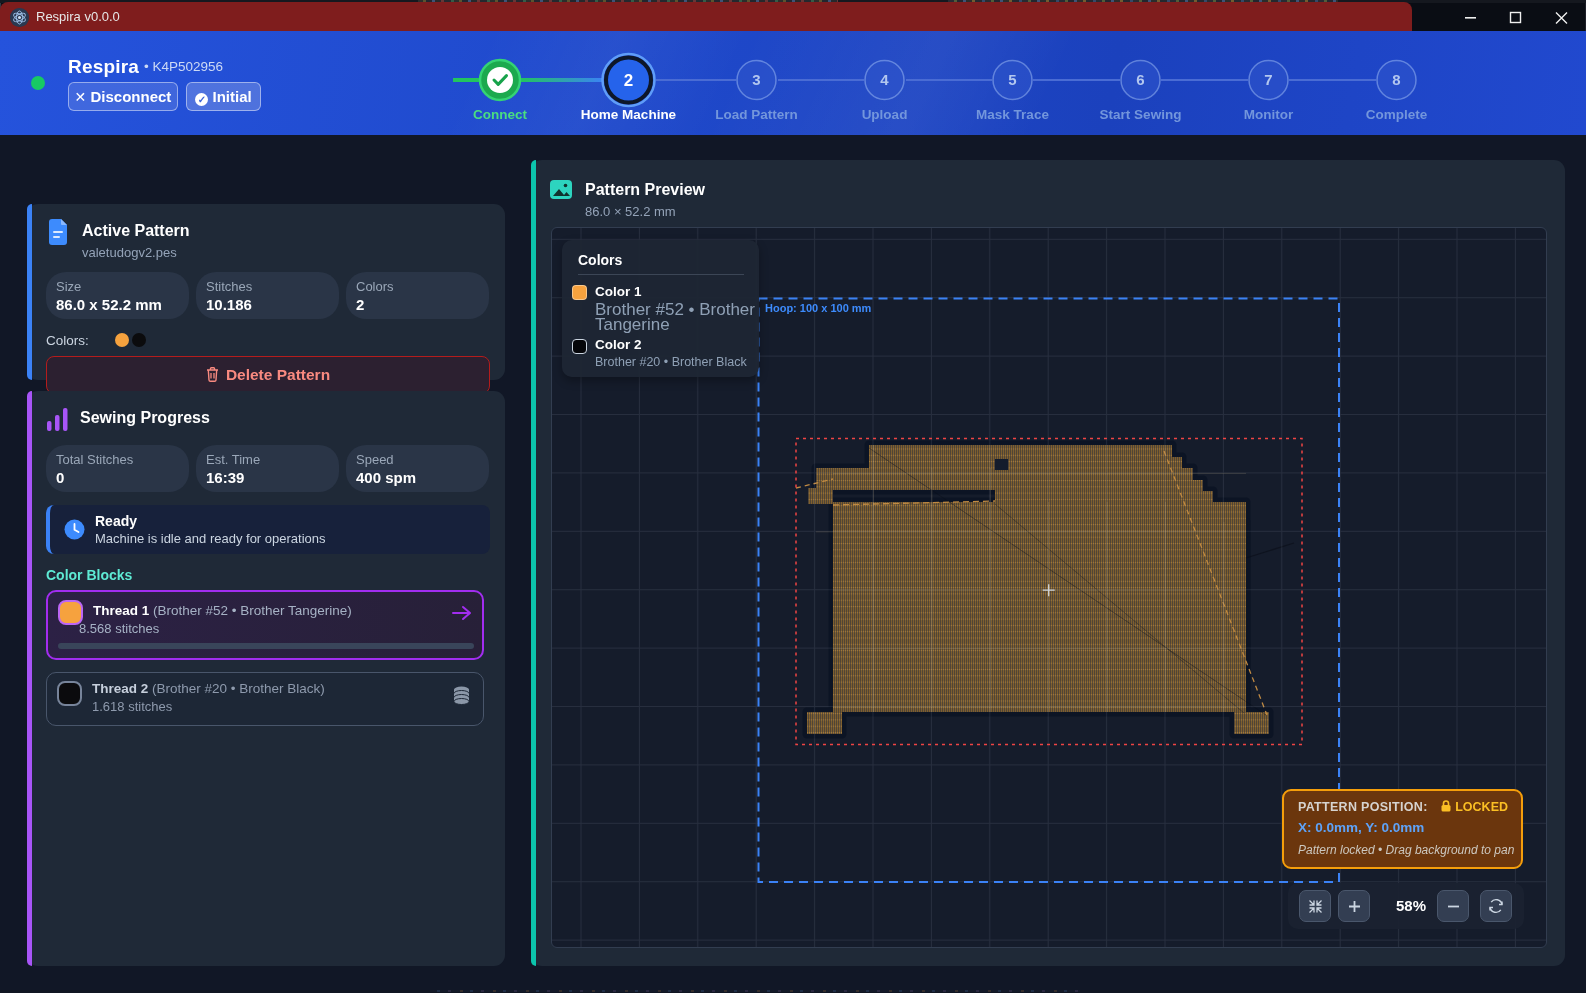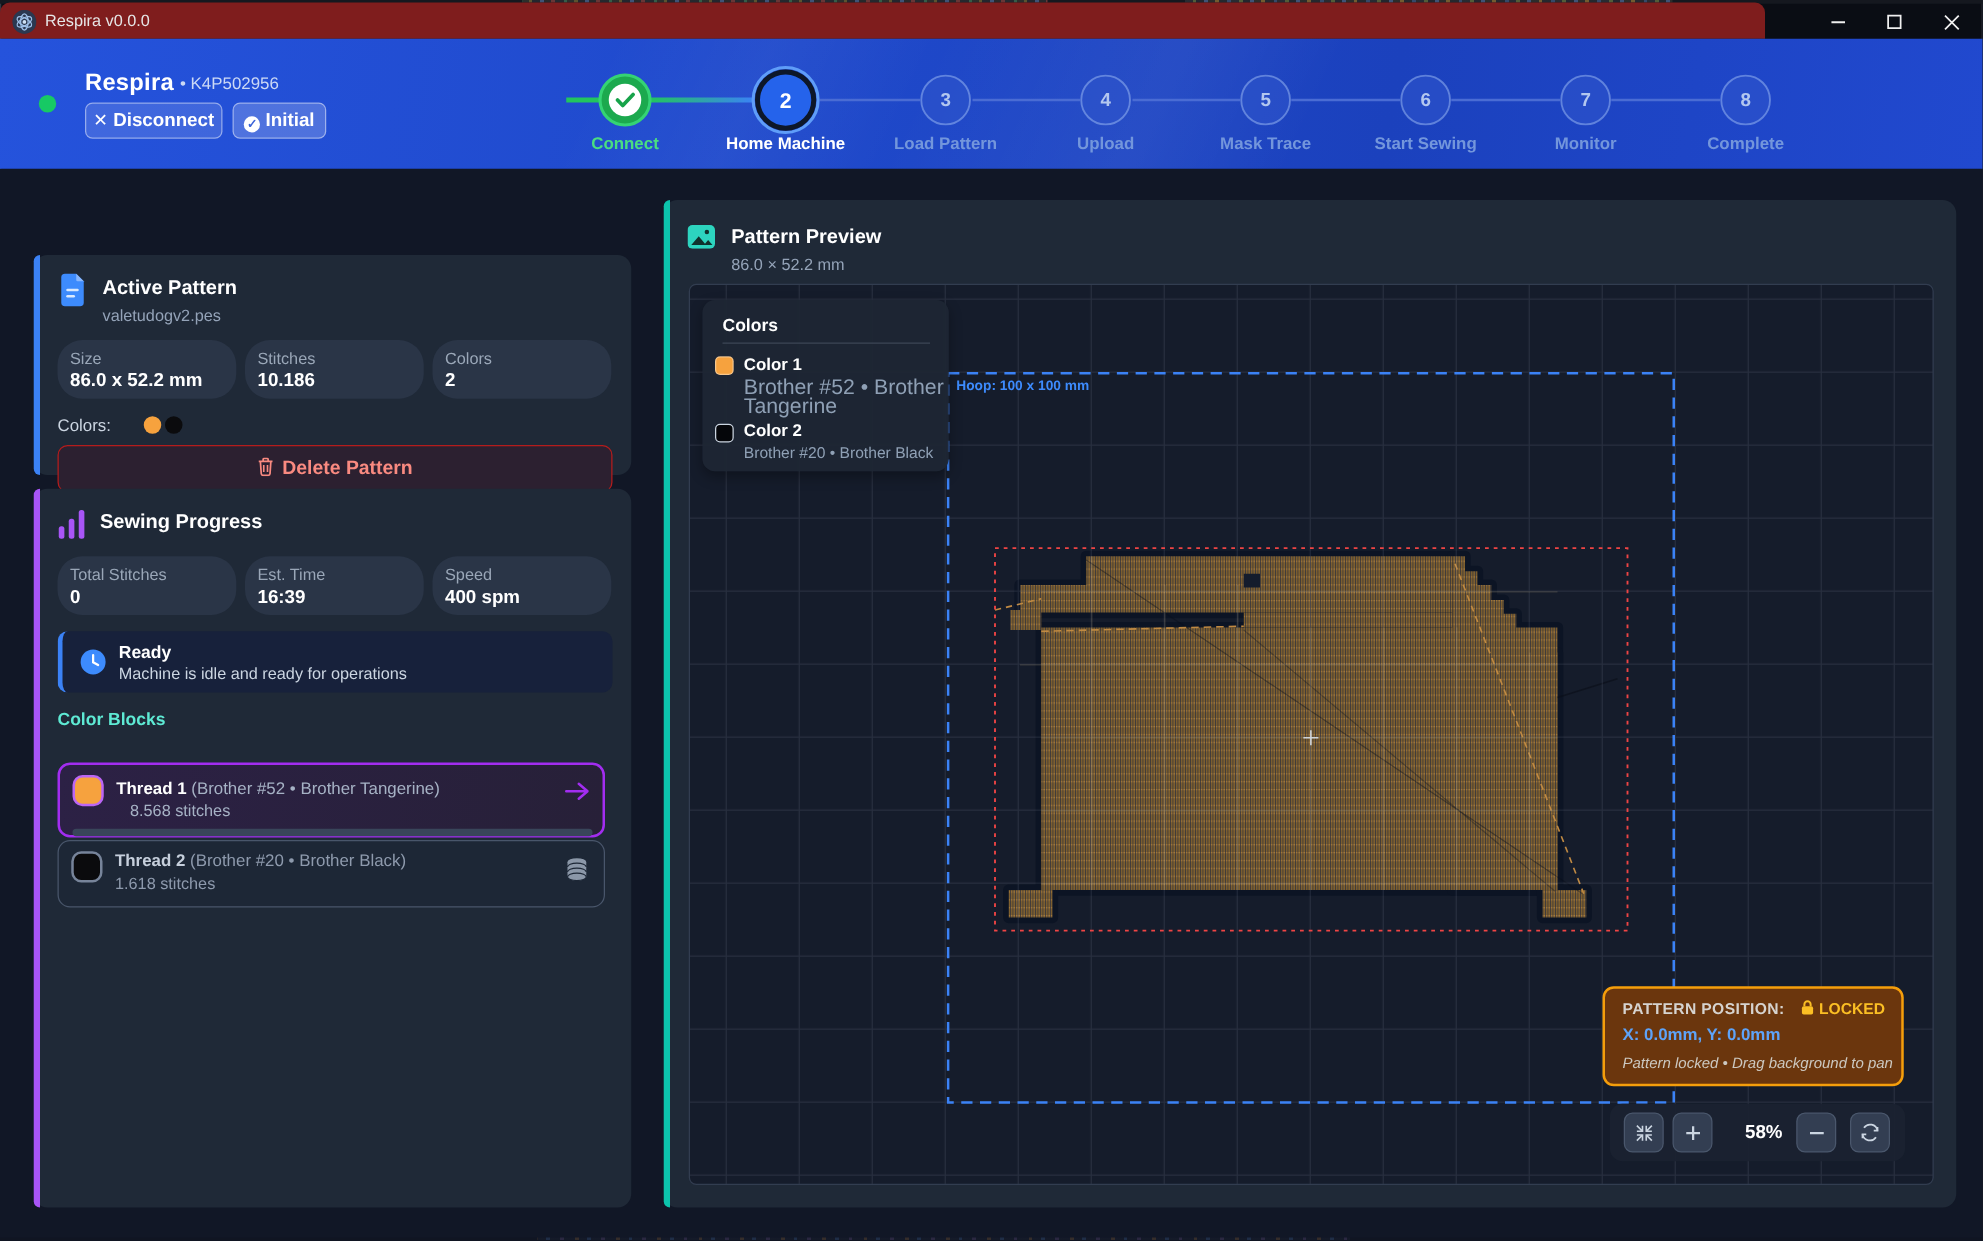--- a/index.html
+++ b/index.html
@@ -90,24 +90,24 @@
     <div style="position:absolute;left:19px;top:114px;width:444px;height:49px;background:#17213b;border-radius:8px;border-left:4px solid #3b82f6;">
       <svg style="position:absolute;left:14px;top:14px;" width="21" height="21" viewBox="0 0 21 21">
         <circle cx="10.5" cy="10.5" r="10" fill="#3d8bfd"></circle>
         <path d="M10.5,5 v5.8 l4,2.2" fill="none" stroke="#fff" stroke-width="1.8" stroke-linecap="round"></path>
       </svg>
       <div style="position:absolute;left:45px;top:8px;font-size:14px;font-weight:bold;color:#fff;">Ready</div>
       <div style="position:absolute;left:45px;top:26px;font-size:13px;color:#cbd5e1;">Machine is idle and ready for operations</div>
     </div>
     <div style="position:absolute;left:19px;top:176px;font-size:14px;font-weight:bold;color:#5eead4;">Color Blocks</div>
 
-    <div style="position:absolute;left:19px;top:199px;width:438px;height:60px;border:2.5px solid #a22df0;border-radius:10px;background:linear-gradient(95deg,#2c2145 0%,#272038 100%);margin-top:20px;">
+    <div style="position:absolute;left:19px;top:199px;width:438px;height:70px;border:2.5px solid #a22df0;border-radius:10px;background:linear-gradient(95deg,#2c2145 0%,#272038 100%);">
       <div style="position:absolute;left:10px;top:8px;width:25px;height:25px;border-radius:8px;background:#f6a23e;border:2px solid #bc66f5;"></div>
       <div style="position:absolute;left:45px;top:11px;font-size:13.5px;color:#a6b2c5;"><span style="font-weight:bold;color:#fff;">Thread 1</span> (Brother #52 • Brother Tangerine)</div>
-      <div style="position:absolute;left:56px;top:29px;font-size:13px;color:#a6b2c5;text-align:center;">8.568 stitches</div>
+      <div style="position:absolute;left:31px;top:29px;font-size:13px;color:#a6b2c5;text-align:center;">8.568 stitches</div>
       <svg style="position:absolute;left:404px;top:13px;" width="20" height="16" viewBox="0 0 20 16">
           <path d="M1,8 h16 M11,2 l7,6 l-7,6" fill="none" stroke="#a22df0" stroke-width="2" stroke-linecap="round" stroke-linejoin="round"></path>
         </svg>
       <div style="position:absolute;left:10px;top:51px;width:416px;height:6px;border-radius:3px;background:#39455a;"></div>
     </div>
 
     <div style="position:absolute;left:19px;top:281px;width:438px;height:54px;border:1.5px solid #49566b;border-radius:10px;background:#1d2736;">
       <div style="position:absolute;left:10px;top:8px;width:25px;height:25px;border-radius:8px;background:#0b0b0d;border:2px solid #77849a;"></div>
       <div style="position:absolute;left:45px;top:8px;font-size:13.5px;color:#8e9aad;"><span style="font-weight:bold;color:#c6cfdc;">Thread 2</span> (Brother #20 • Brother Black)</div>
       <div style="position:absolute;left:45px;top:26px;font-size:13px;color:#8e9aad;">1.618 stitches</div>

